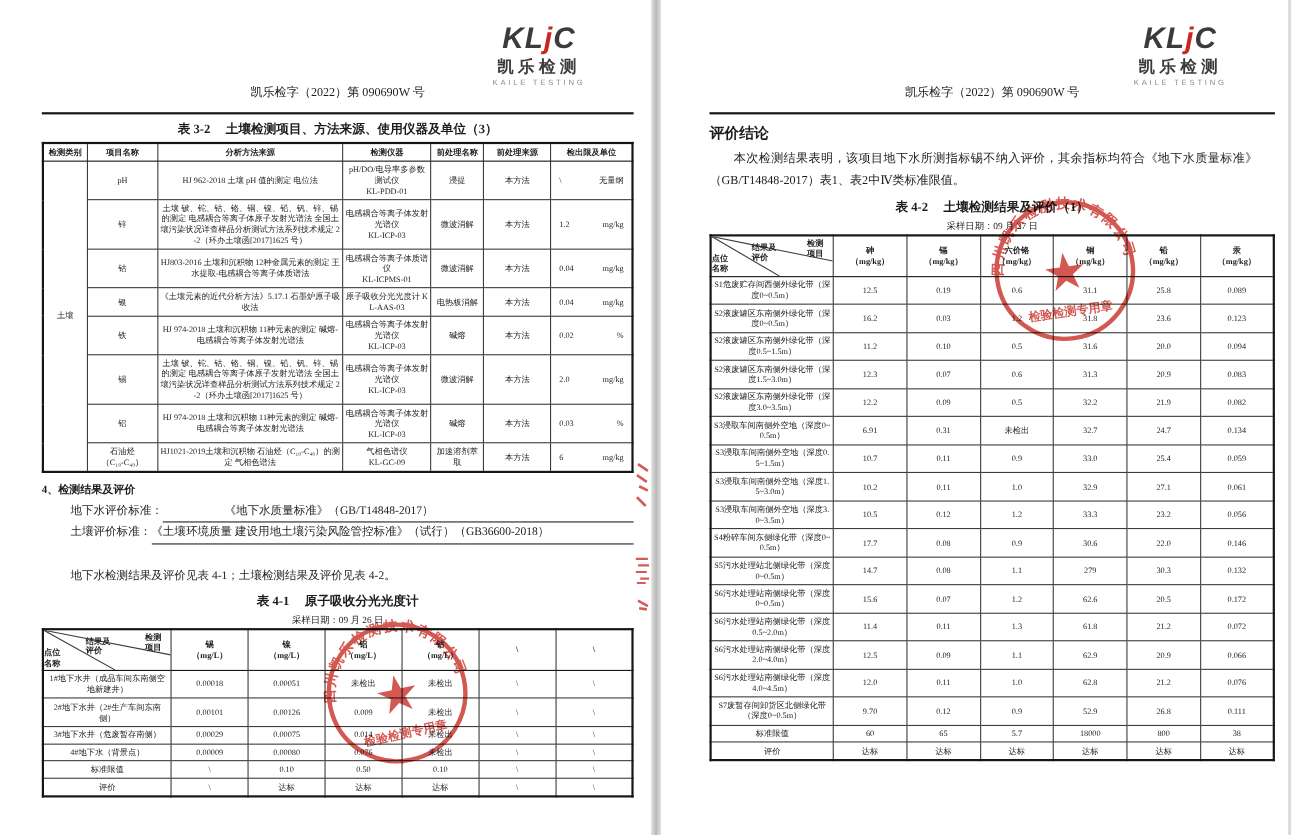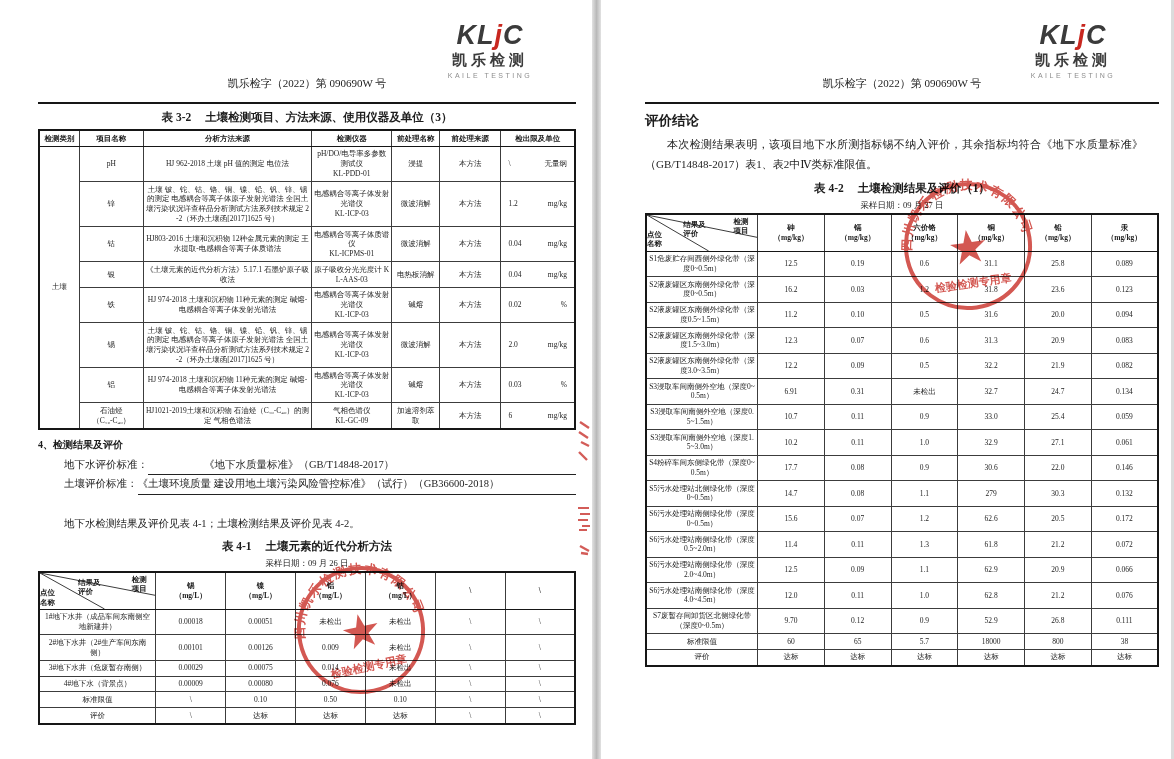--- a/index.html
+++ b/index.html
@@ -217,21 +217,21 @@
       <span>地下水评价标准：</span>
         <span class="val">《地下水质量标准》（GB/T14848-2017）</span>
     </div>
     <div class="std-line">
       <span>土壤评价标准：</span>
         <span class="val">《土壤环境质量 建设用地土壤污染风险管控标准》（试行）（GB36600-2018）</span>
     </div>
     <div class="plain-line">地下水检测结果及评价见表 4-1；土壤检测结果及评价见表 4-2。</div>
 
     <div class="tbl-title">
-      <span class="lbl">表 4-1</span><span>土壤元素的近代分析方法</span>
+      <span class="lbl">表 4-1</span><span>原子吸收分光光度计</span>
     </div>
     <div class="sample-date">采样日期：09 月 26 日</div>
     <table class="tres">
         <thead>
           <tr>
             <th class="corner">
               <svg viewBox="0 0 100 100" preserveAspectRatio="none">
                 <line x1="0" y1="0" x2="100" y2="62" stroke="#3c3c3c" stroke-width="1" vector-effect="non-scaling-stroke"></line>
                 <line x1="0" y1="0" x2="56" y2="100" stroke="#3c3c3c" stroke-width="1" vector-effect="non-scaling-stroke"></line>
               </svg>
@@ -469,20 +469,29 @@
           <tr>
             <td class="pname">S3浸取车间南侧外空地（深度1.5~3.0m）</td>
             <td class="val">10.2</td>
             <td class="val">0.11</td>
             <td class="val">1.0</td>
             <td class="val">32.9</td>
             <td class="val">27.1</td>
             <td class="val">0.061</td>
           </tr>
           <tr>
+            <td class="pname">S3浸取车间南侧外空地（深度3.0~3.5m）</td>
+            <td class="val">10.5</td>
+            <td class="val">0.12</td>
+            <td class="val">1.2</td>
+            <td class="val">33.3</td>
+            <td class="val">23.2</td>
+            <td class="val">0.056</td>
+          </tr>
+          <tr>
             <td class="pname">S4粉碎车间东侧绿化带（深度0~0.5m）</td>
             <td class="val">17.7</td>
             <td class="val">0.08</td>
             <td class="val">0.9</td>
             <td class="val">30.6</td>
             <td class="val">22.0</td>
             <td class="val">0.146</td>
           </tr>
           <tr>
             <td class="pname">S5污水处理站北侧绿化带（深度0~0.5m）</td>

